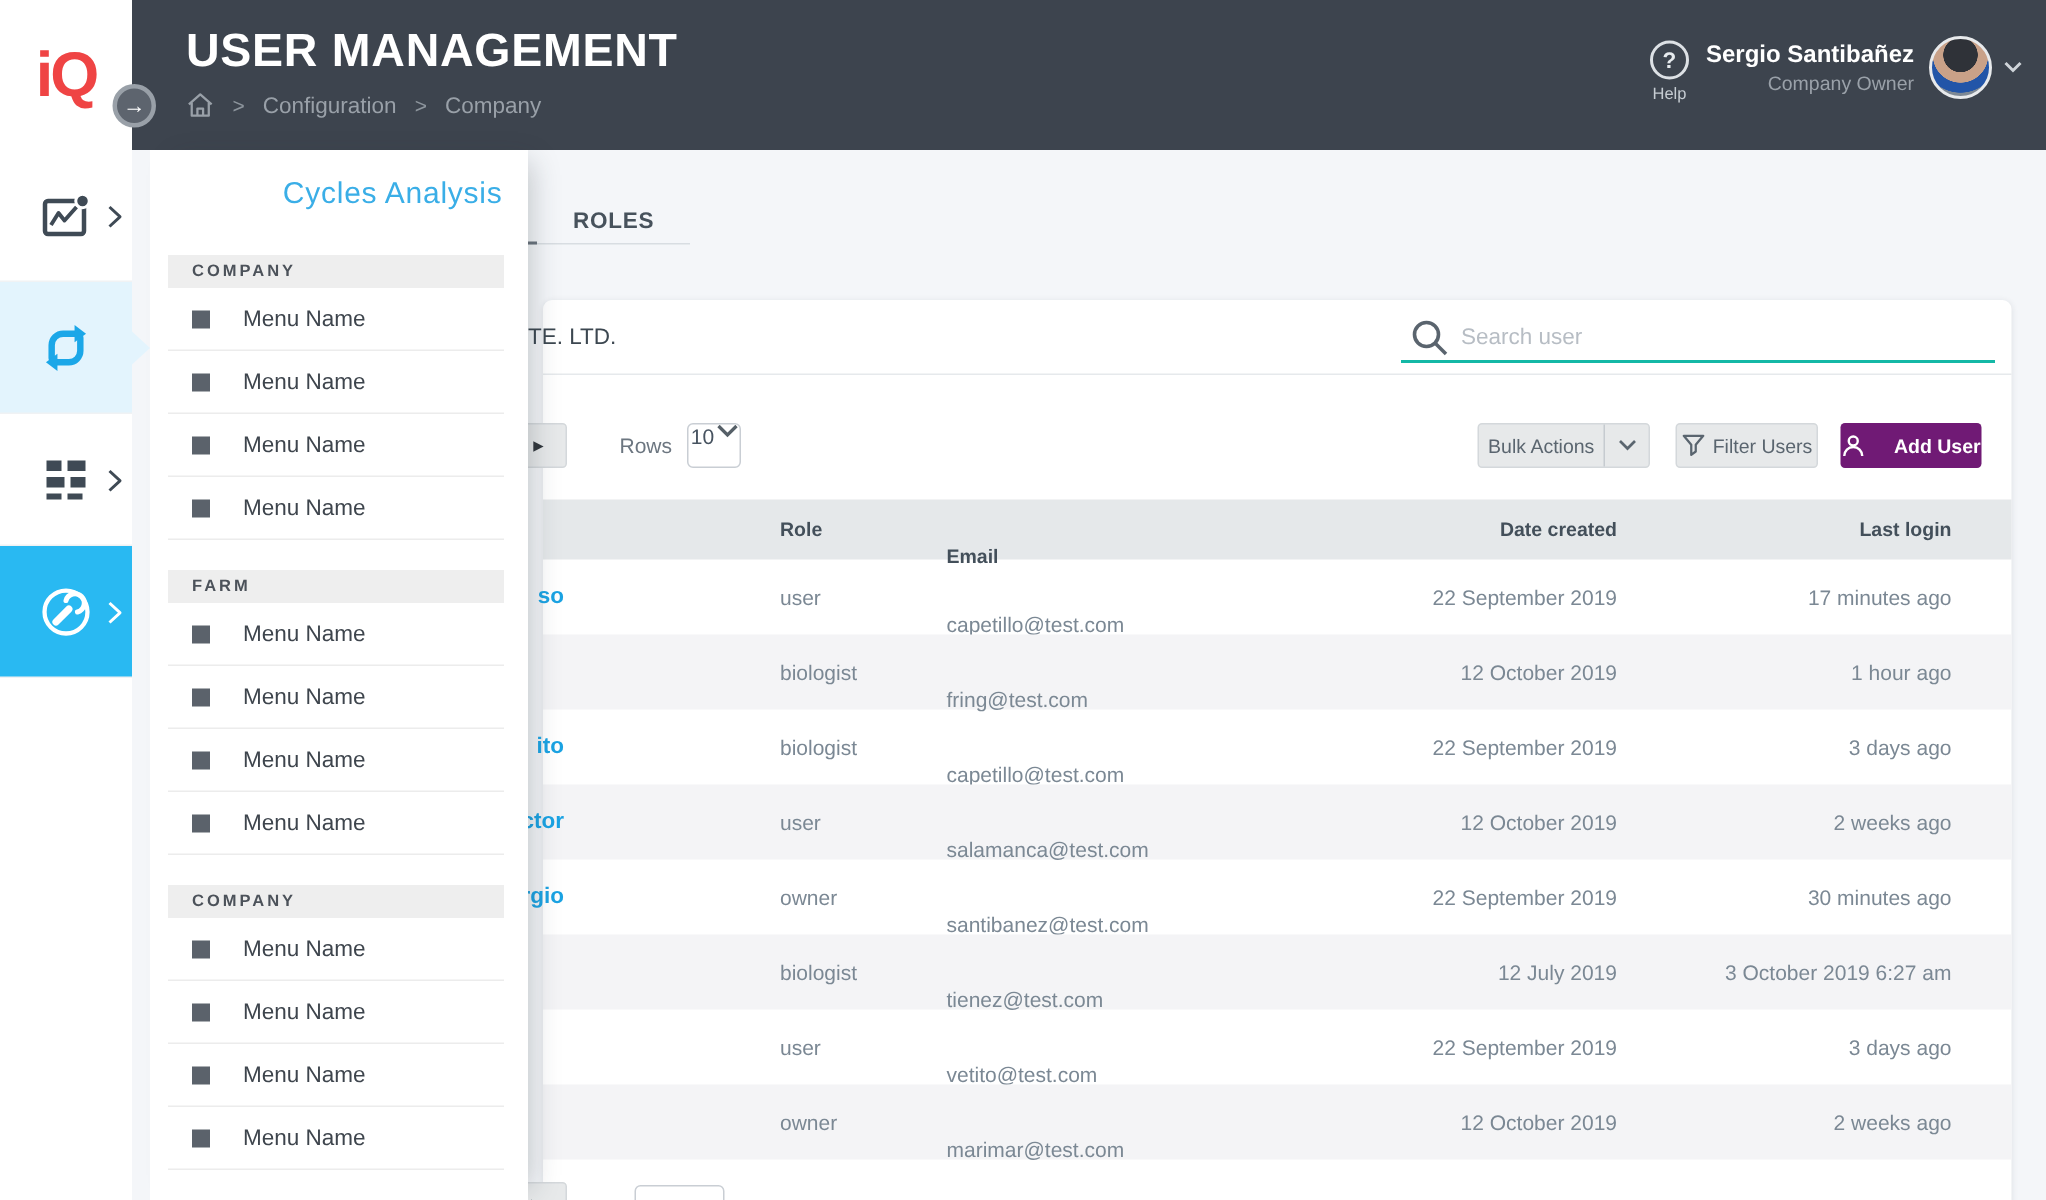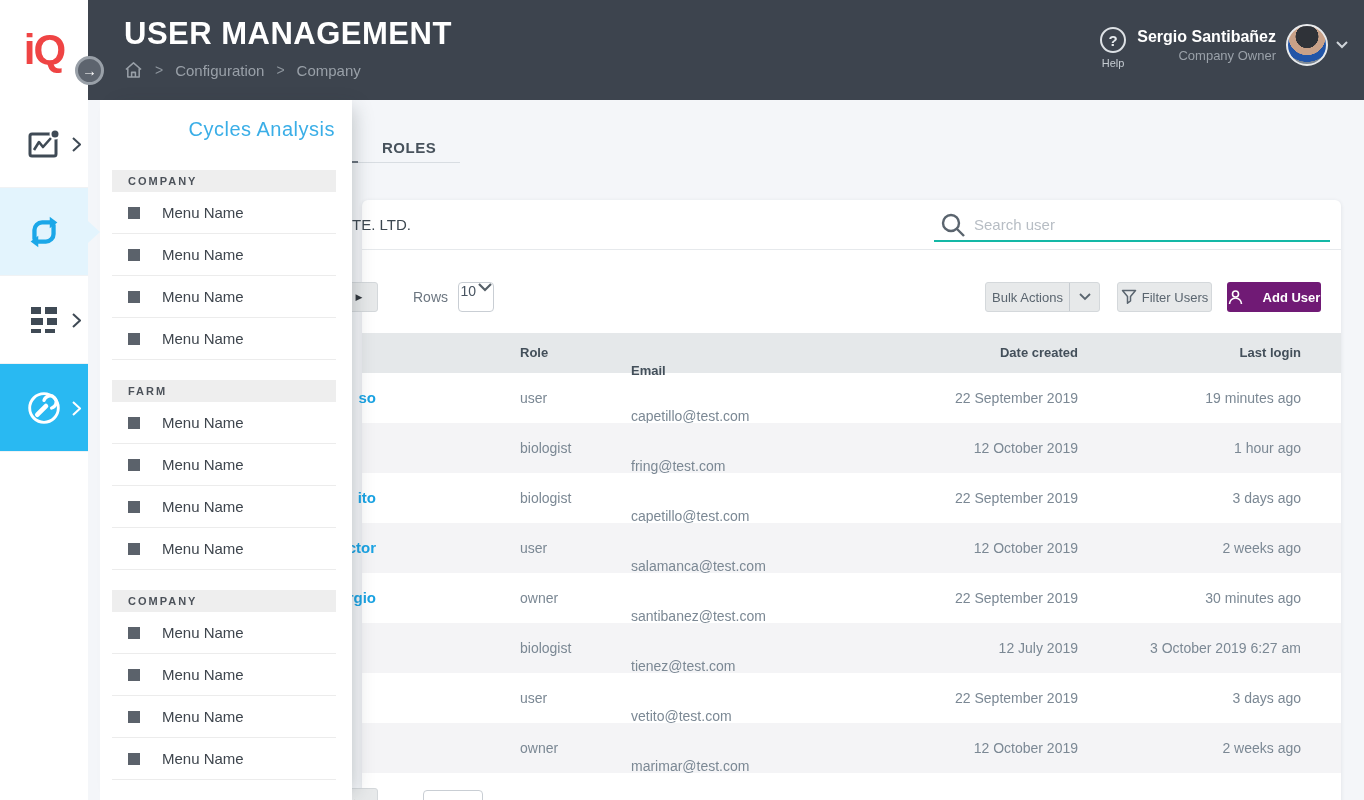--- a/index.html
+++ b/index.html
@@ -270,21 +270,21 @@
         <span class="c-email">Email</span>
         <span class="c-date">Date created</span>
         <span class="c-login">Last login</span>
       </div>
       <div id="tbody">
           <div class="trow">
             <span class="c-name">so</span>
             <span class="c-role">user</span>
             <span class="c-email">capetillo@test.com</span>
             <span class="c-date">22 September 2019</span>
-            <span class="c-login">19 minutes ago</span>
+            <span class="c-login">17 minutes ago</span>
           </div>
           <div class="trow">
             <span class="c-role">biologist</span>
             <span class="c-email">fring@test.com</span>
             <span class="c-date">12 October 2019</span>
             <span class="c-login">1 hour ago</span>
           </div>
           <div class="trow">
             <span class="c-name">ito</span>
             <span class="c-role">biologist</span>

